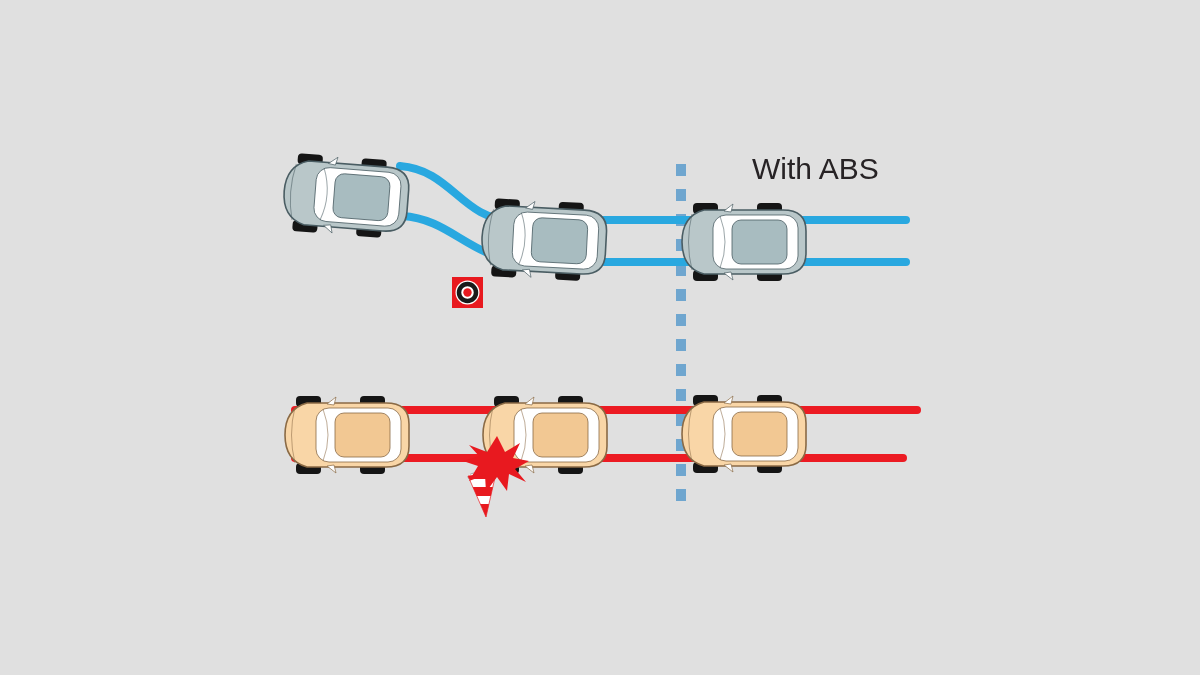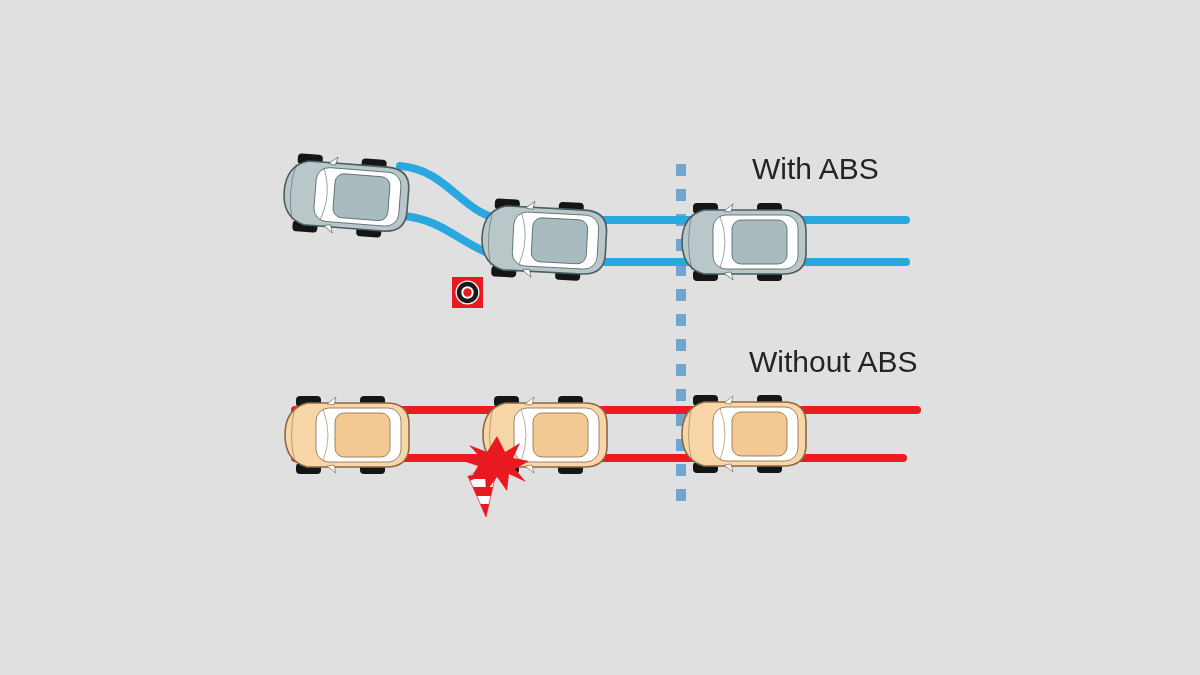--- a/index.html
+++ b/index.html
@@ -106,15 +106,14 @@
 
     <g transform="translate(452,277)">
       <rect class="bp-bg" width="31" height="31"></rect>
       <circle cx="15.5" cy="15.5" r="12" fill="#ffffff"></circle>
       <circle class="bp-ring" cx="15.5" cy="15.5" r="8.5"></circle>
       <circle class="bp-center" cx="15.5" cy="15.5" r="4.2"></circle>
     </g>
   </svg>
 
   <div class="label" style="left:752px;top:154px;">With ABS</div>
-  <div class="label" style="left:749px;top:347px;">Without ABS</div>
 
 </div>
 
 </body></html>

